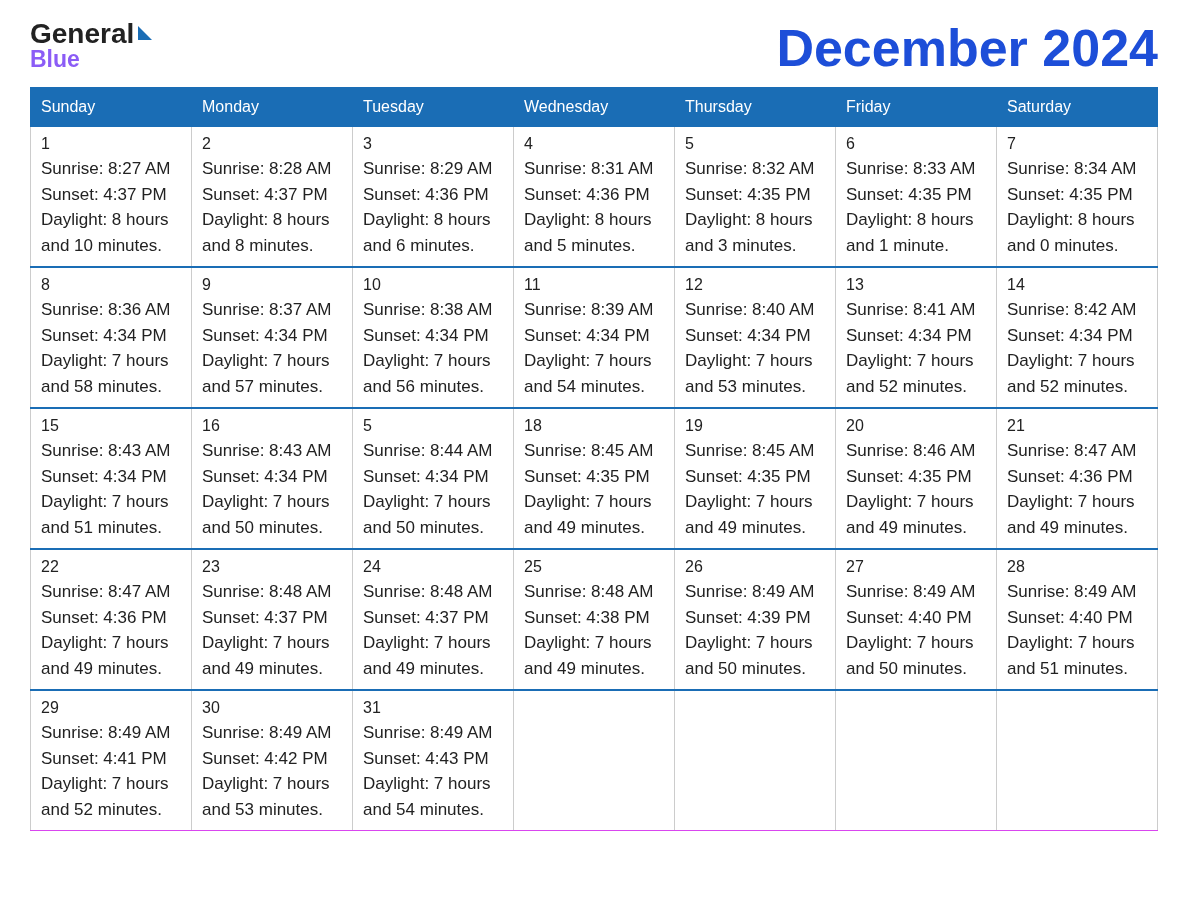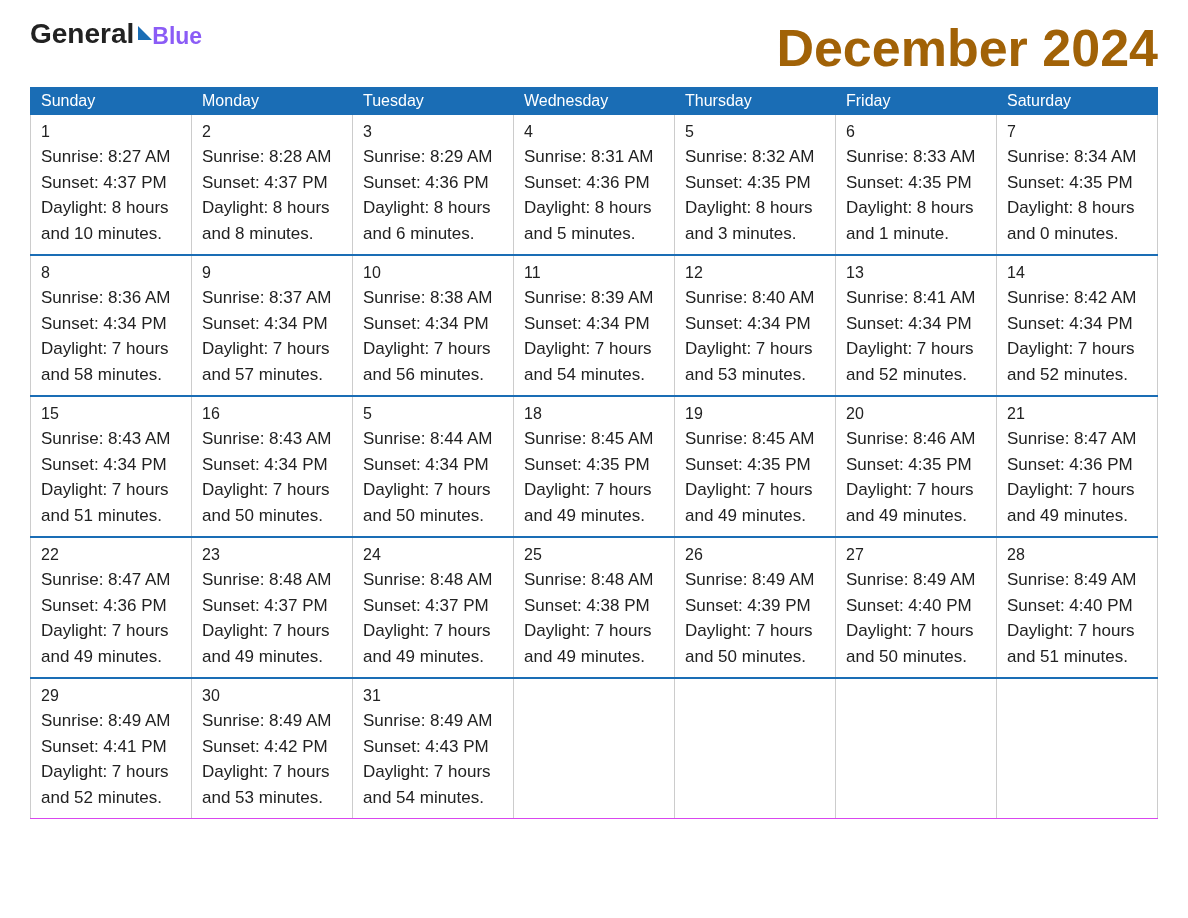--- a/index.html
+++ b/index.html
@@ -10,22 +10,22 @@
       color: #222;
     }
     .header-top {
       display: flex;
       align-items: flex-start;
       justify-content: space-between;
       margin-bottom: 10px;
     }
     .logo {
       display: flex;
-      flex-direction: row;
-      align-items: flex-end;
+      flex-direction: column;
+      align-items: flex-start;
     }
     .logo-general {
       font-size: 28px;
       font-weight: bold;
       color: #222;
       line-height: 1;
     }
     .logo-blue {
       font-size: 23px;
       font-weight: bold;
@@ -42,39 +42,39 @@
       border-bottom: 0px solid transparent;
       margin-left: 4px;
       margin-bottom: 2px;
     }
     .title-block {
       text-align: right;
     }
     .month-title {
       font-size: 52px;
       font-weight: bold;
-      color: #a16207;
+      color: #1d4ed8;
       line-height: 1.1;
     }
     .location-title {
       font-size: 22px;
       color: #333;
       margin-top: 4px;
     }
     table {
       width: 100%;
       border-collapse: collapse;
       margin-top: 10px;
     }
     thead tr th {
       background-color: #1a6db5;
       color: #fff;
       font-size: 16px;
       font-weight: normal;
-      padding: 4px 10px;
+      padding: 10px 10px;
       text-align: left;
       border: 1px solid #1a6db5;
     }
     tbody tr td {
       vertical-align: top;
       padding: 8px 10px;
       border: 1px solid #ccc;
       border-bottom: 2px solid #1a6db5;
       font-size: 13.5px;
       color: #222;

